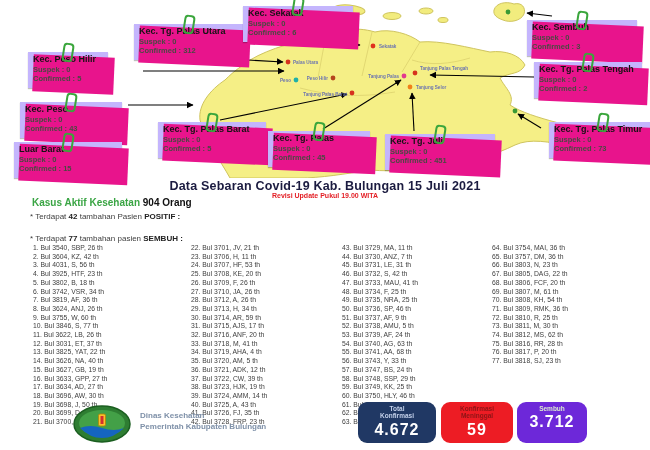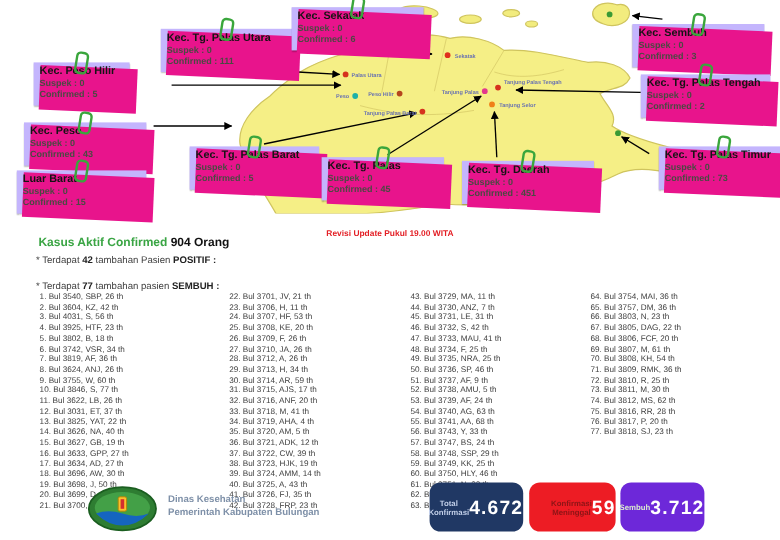--- a/index.html
+++ b/index.html
@@ -30,21 +30,21 @@
   .active-value{color:#111;}
   .sum-line{position:absolute;left:30px;font-size:8px;color:#3d3d3d;}
   .sum-line b{color:#222;}
 
   
   .pcol{position:absolute;top:244px;width:158px;}
   .prow{font-size:6.8px;line-height:8.7px;color:#3d3d3d;white-space:nowrap;}
 
   
   .stat{position:absolute;top:402px;height:41px;border-radius:9px;color:#fff;
-        display:flex;flex-direction:row;align-items:center;justify-content:flex-end;
+        display:flex;flex-direction:column;align-items:center;justify-content:flex-start;
         padding-top:3px;box-sizing:border-box;}
   .stat-label{font-size:6.5px;font-weight:bold;line-height:1.15;text-align:center;}
   .stat-value{font-size:16px;font-weight:bold;letter-spacing:1px;line-height:1.2;}
   #stat-total{left:358px;width:78px;background:#203864;}
   #stat-total .stat-label{color:#c3d0ea;}
   #stat-meninggal{left:441px;width:72px;background:#ed1c24;}
   #stat-meninggal .stat-label{color:#8c1416;}
   #stat-sembuh{left:517px;width:70px;background:#6d28d9;}
   #stat-sembuh .stat-label{color:#d9e8d0;}
 
@@ -124,21 +124,21 @@
   <div class="note" style="left:28px;top:52px;width:70px">
     <div class="clip"></div>
     <div class="note-title">Kec. Peso Hilir</div>
     <div class="note-line">Suspek : 0</div>
     <div class="note-line">Confirmed : 5</div>
   </div>
   <div class="note" style="left:134px;top:24px;width:100px">
     <div class="clip"></div>
     <div class="note-title">Kec. Tg. Palas Utara</div>
     <div class="note-line">Suspek : 0</div>
-    <div class="note-line">Confirmed : 111</div>
+    <div class="note-line">Confirmed : 312</div>
   </div>
   <div class="note" style="left:243px;top:6px;width:100px">
     <div class="clip"></div>
     <div class="note-title">Kec. Sekatak</div>
     <div class="note-line">Suspek : 0</div>
     <div class="note-line">Confirmed : 6</div>
   </div>
   <div class="note" style="left:527px;top:20px;width:100px">
     <div class="clip"></div>
     <div class="note-title">Kec. Sembuh</div>
@@ -170,35 +170,36 @@
     <div class="note-line">Confirmed : 5</div>
   </div>
   <div class="note" style="left:268px;top:131px;width:92px">
     <div class="clip"></div>
     <div class="note-title">Kec. Tg. Palas</div>
     <div class="note-line">Suspek : 0</div>
     <div class="note-line">Confirmed : 45</div>
   </div>
   <div class="note" style="left:385px;top:134px;width:100px">
     <div class="clip"></div>
-    <div class="note-title">Kec. Tg. Daerah</div>
+    <div class="note-title">Kec. Tg. Juli</div>
     <div class="note-line">Suspek : 0</div>
     <div class="note-line">Confirmed : 451</div>
   </div>
   <div class="note" style="left:549px;top:122px;width:98px">
     <div class="clip"></div>
     <div class="note-title">Kec. Tg. Palas Timur</div>
     <div class="note-line">Suspek : 0</div>
     <div class="note-line">Confirmed : 73</div>
   </div>
 
+  <div class="title">Data Sebaran Covid-19 Kab. Bulungan 15 Juli 2021</div>
   <div class="subtitle">Revisi Update Pukul 19.00 WITA</div>
 
   <div class="active-line">
-    <span class="active-label">Kasus Aktif Confirmed</span>
+    <span class="active-label">Kasus Aktif Kesehatan</span>
     <span class="active-value">904 Orang</span>
   </div>
 
   <div class="sum-line" style="top:212px">
     <span>* Terdapat </span><b>42</b><span> tambahan Pasien </span><b>POSITIF :</b>
   </div>
   <div class="sum-line" style="top:234px">
     <span>* Terdapat </span><b>77</b><span> tambahan pasien </span><b>SEMBUH :</b>
   </div>
 

